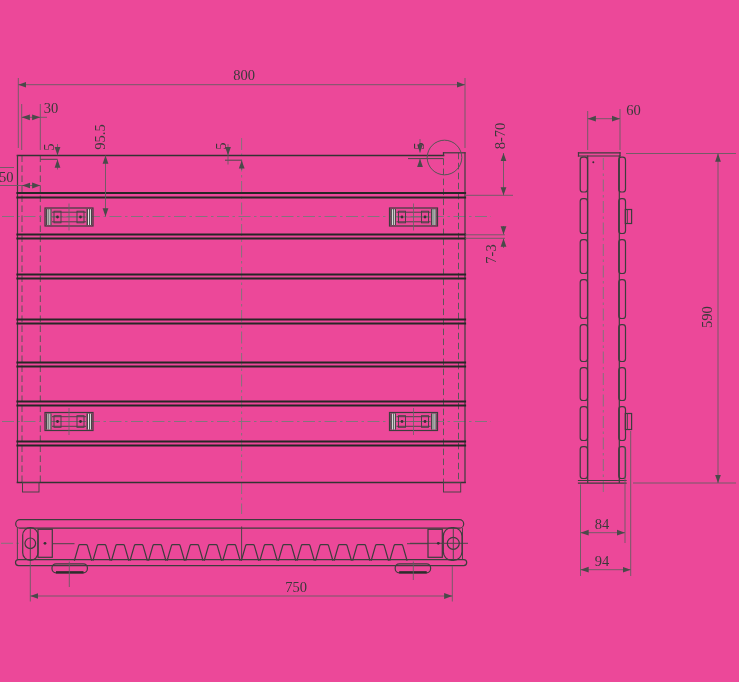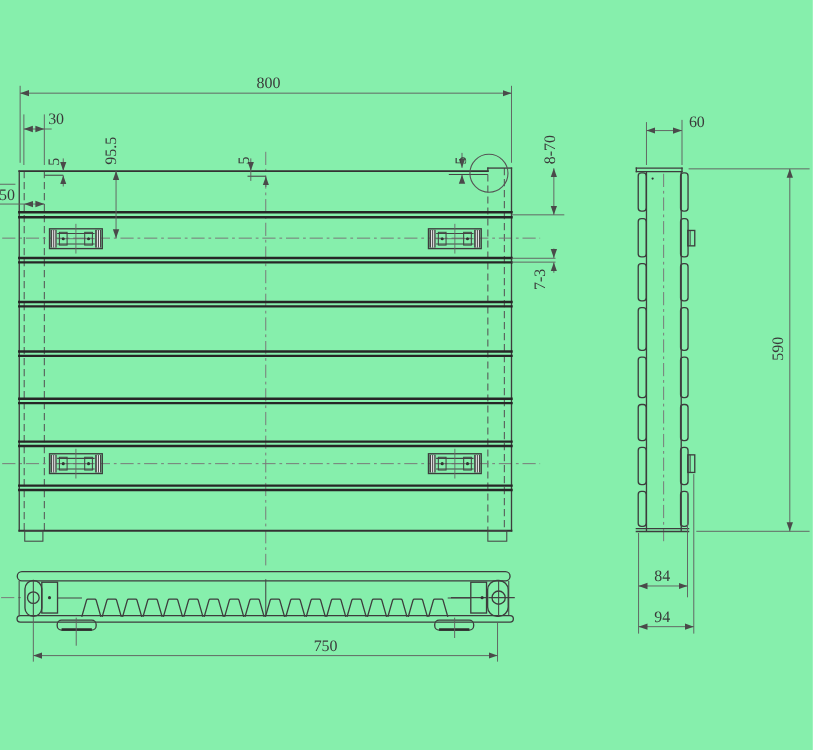--- a/index.html
+++ b/index.html
@@ -1,16 +1,16 @@
 <!DOCTYPE html>
 <html><head>
 <meta charset="utf-8">
 <style>
   html,body{margin:0;padding:0;background:#fff;}
-  .stage{position:relative;width:739px;height:682px;background:#86efac;overflow:hidden;
+  .stage{position:relative;width:739px;height:682px;background:#ec4899;overflow:hidden;
          font-family:"Liberation Serif", serif;}
   svg{display:block;}
   .ol{stroke:#3d3d3d;stroke-width:1.2;fill:none;stroke-linecap:square;}
   .ol2{stroke:#333;stroke-width:1.6;fill:none;stroke-linecap:square;}
   .th{stroke:#262626;stroke-width:2.2;fill:none;stroke-linecap:square;}
   .dim{stroke:#5f5f5f;stroke-width:0.85;fill:none;stroke-linecap:butt;}
   .hid{stroke:#555;stroke-width:0.95;fill:none;stroke-dasharray:6.5 3.5;}
   .cl{stroke:#787878;stroke-width:0.9;fill:none;stroke-dasharray:12 3.5 2.5 3.5;}
   .thin{stroke:#444;stroke-width:0.95;fill:none;}
   text.d{font-family:"Liberation Serif", serif;font-size:14.5px;fill:#3a3a3a;}

